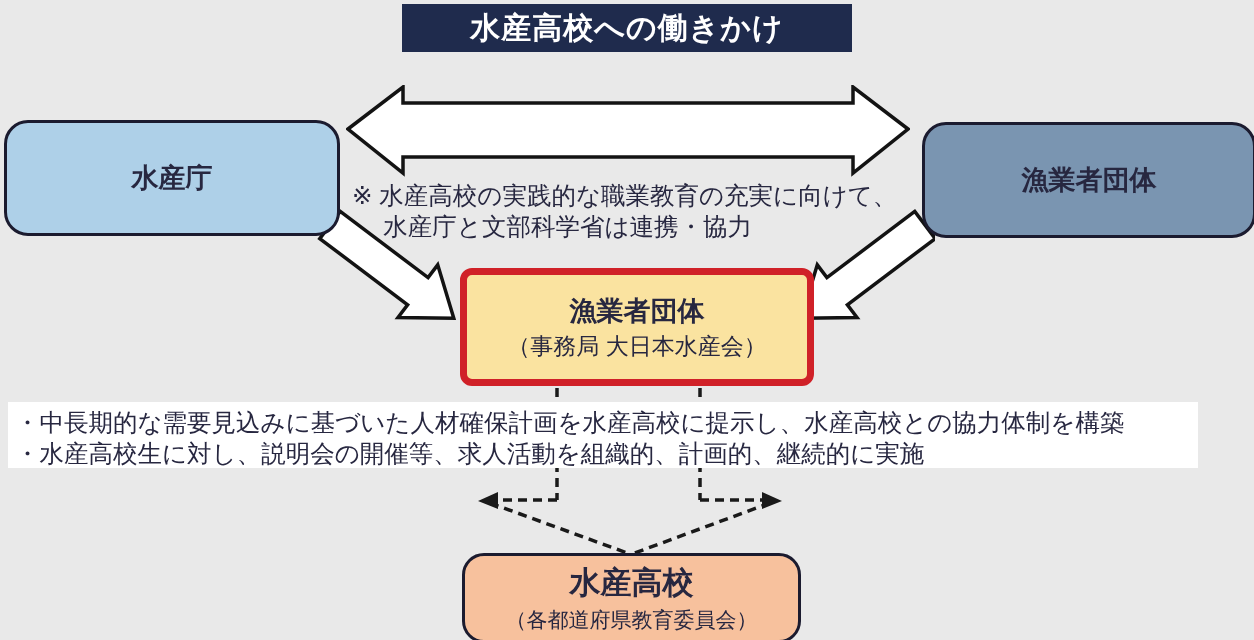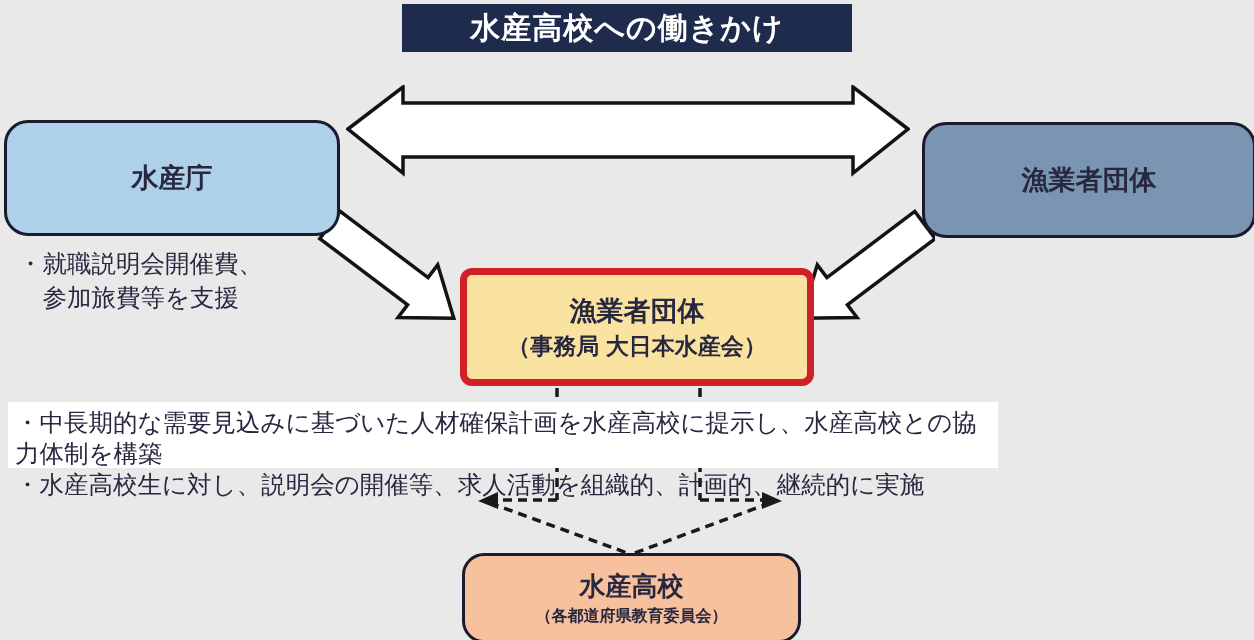--- a/index.html
+++ b/index.html
@@ -11,68 +11,68 @@
   html,body{margin:0;padding:0;}
   body{font-family:"Liberation Sans","DejaVu Sans",sans-serif;color:var(--text);}
   .stage{position:relative;width:1254px;height:640px;background:var(--background);overflow:hidden;}
   .abs{position:absolute;}
   .title-bar{left:402px;top:4px;width:450px;height:48px;background:var(--title-bg);
     display:flex;align-items:center;justify-content:center;z-index:3;}
   .title-bar span{color:var(--title-text);font-size:30px;font-weight:bold;letter-spacing:1px;}
   .node{border:3px solid var(--box-border);border-radius:24px;display:flex;flex-direction:column;
     align-items:center;justify-content:center;z-index:3;text-align:center;}
   .node .label{font-weight:bold;font-size:27px;}
-  .node .sublabel{font-weight:bold;font-size:22px;margin-top:2px;}
+  .node .sublabel{font-weight:normal;font-size:22px;margin-top:2px;}
   .box-agency{left:4px;top:120px;width:330px;height:110px;background:var(--agency-fill);}
   .box-mext{left:922px;top:122px;width:328px;height:110px;background:var(--mext-fill);}
   .box-org{left:460px;top:268px;width:340px;height:104px;background:var(--org-fill);
     border:7px solid var(--org-border);border-radius:12px;}
   .box-org .sublabel{font-size:23px;}
   .box-school{left:462px;top:553px;width:333px;height:84px;background:var(--school-fill);border-radius:22px;}
-  .box-school .label{font-size:26px;}
-  .box-school .sublabel{font-size:16px;}
+  .box-school .label{font-size:31px;}
+  .box-school .sublabel{font-size:21px;}
   .coop-arrow-svg{left:346px;top:85px;z-index:2;}
   .coop-arrow-label{left:346px;top:113px;width:564px;text-align:center;font-size:25px;z-index:3;}
   .coop-note{left:352px;top:180px;font-size:24.5px;line-height:31px;white-space:pre-line;z-index:3;}
   .note-agency{left:18px;top:247px;font-size:24.5px;line-height:34px;white-space:pre-line;z-index:3;}
   .note-mext{left:930px;top:255px;font-size:24.5px;line-height:34px;white-space:pre-line;z-index:3;}
   .diag-arrow{z-index:2;}
   .diag-left{left:310px;top:205px;}
   .diag-right{left:765px;top:205px;}
   .block-arrow{fill:#ffffff;stroke:var(--arrow-outline);stroke-width:3.5;stroke-linejoin:miter;}
   .dashed-svg{left:440px;top:370px;z-index:1;}
   .dashed-line{fill:none;stroke:#1a1a1a;stroke-width:3.5;stroke-dasharray:9 6;}
   .dashed-head{fill:#1a1a1a;stroke:none;}
-  .band{left:8px;top:402px;width:990px;height:66px;background:var(--band-bg);z-index:2;}
+  .band{left:8px;top:402px;width:1190px;height:66px;background:var(--band-bg);z-index:2;}
   .band-text{padding:5px 0 0 7px;font-size:24.5px;line-height:31px;white-space:pre-line;}
 </style>
 </head>
 <body>
 
 <div class="stage">
 
   <div class="abs title-bar">
     <span>水産高校への働きかけ</span>
   </div>
 
   <svg class="abs coop-arrow-svg" width="564" height="92" viewBox="0 0 564 92">
     <polygon class="block-arrow" points="2,44 57,2 57,18 507,18 507,2 562,44 507,88 507,72 57,72 57,88"></polygon>
   </svg>
 
+  <div class="abs coop-note">※ 水産高校の実践的な職業教育の充実に向けて、
+　 水産庁と文部科学省は連携・協力</div>
 
   <div class="abs node box-agency">
     <span class="label">水産庁</span>
   </div>
 
   <div class="abs node box-mext">
     <span class="label">漁業者団体</span>
   </div>
 
-  <div class="abs note-agency">・就職説明会開催費、
-　参加旅費等を支援</div>
 
 
   <svg class="abs diag-arrow diag-left" width="170" height="135" viewBox="0 0 170 135">
     <polygon class="block-arrow" transform="rotate(37 20 20)" points="20,3 130,3 130,-13 175,20 130,53 130,37 20,37"></polygon>
   </svg>
 
   <svg class="abs diag-arrow diag-right" width="170" height="135" viewBox="0 0 170 135">
     <polygon class="block-arrow" transform="rotate(-37 160 20)" points="160,3 50,3 50,-13 5,20 50,53 50,37 160,37"></polygon>
   </svg>
 

